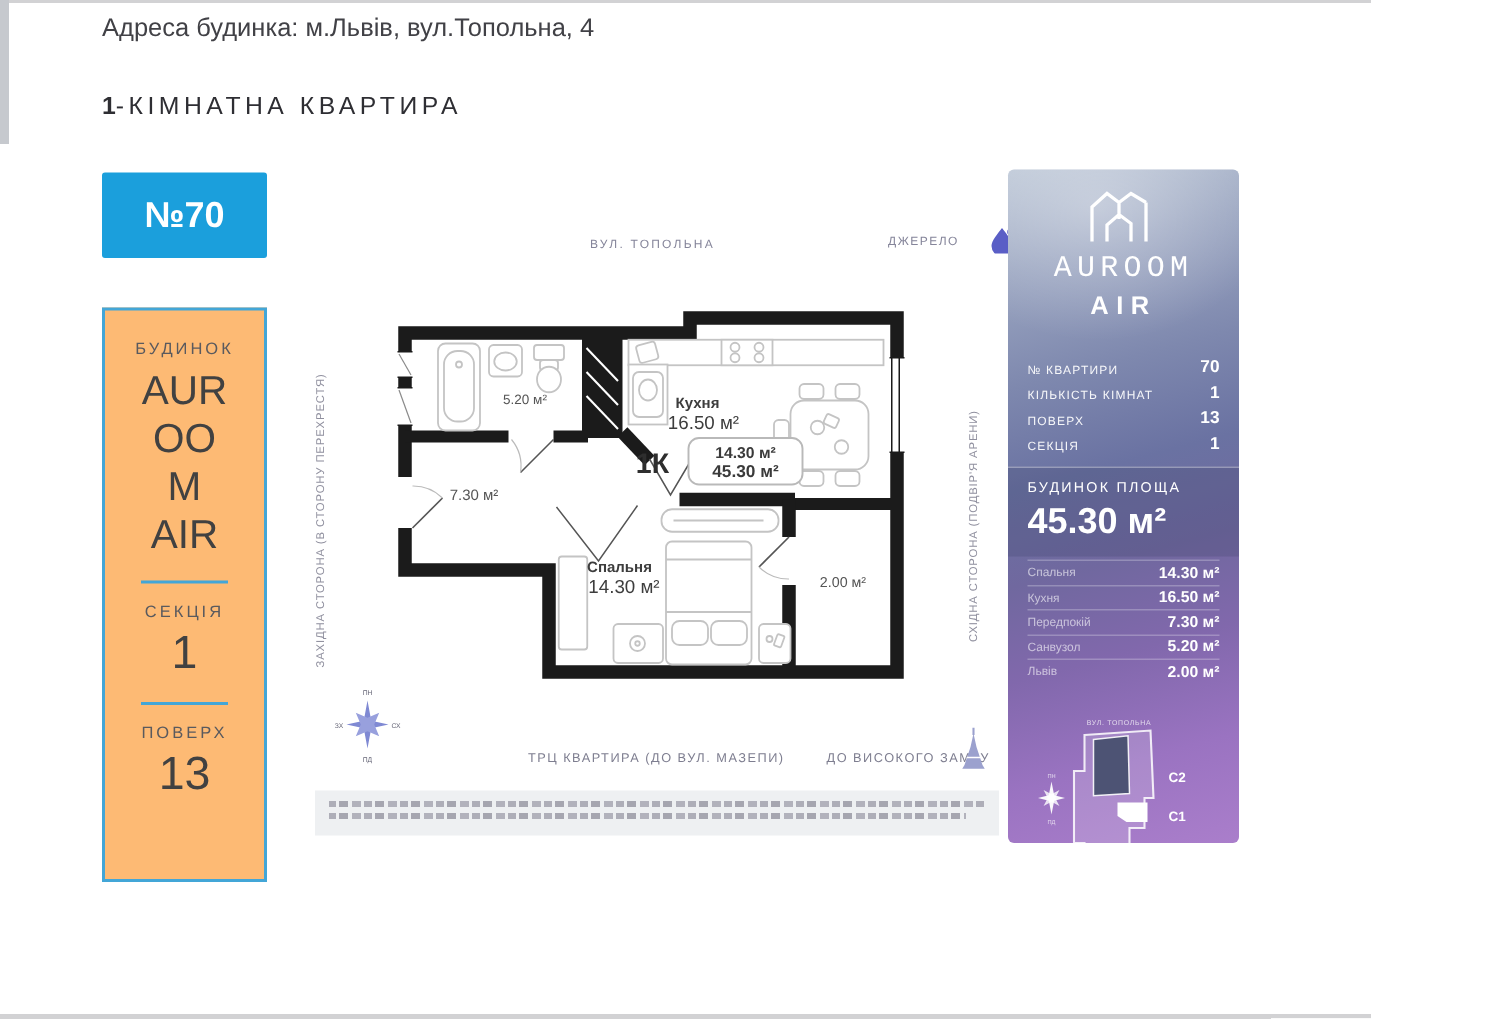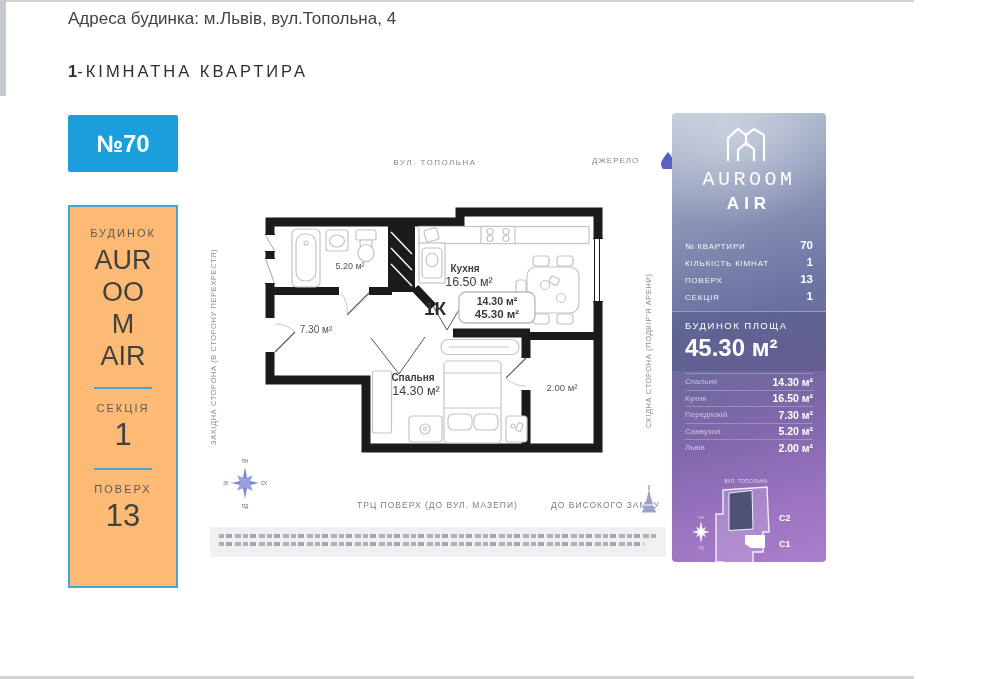--- a/index.html
+++ b/index.html
@@ -234,21 +234,21 @@
 
   <svg class="abs compass" width="50" height="58" viewBox="0 0 50 58">
     <polygon points="24,12 26.5,25.5 38,28 26.5,30.5 24,44 21.5,30.5 10,28 21.5,25.5" fill="#7f89d3"></polygon>
     <polygon points="31.8,20.2 28.5,28 31.8,35.8 24,32.5 16.2,35.8 19.5,28 16.2,20.2 24,23.5" fill="#98a0dd"></polygon>
     <text x="24" y="8" font-size="4.5" fill="#666677" text-anchor="middle">ПН</text>
     <text x="24" y="53" font-size="4.5" fill="#666677" text-anchor="middle">ПД</text>
     <text x="5" y="30" font-size="4.5" fill="#666677" text-anchor="middle">ЗХ</text>
     <text x="43" y="30" font-size="4.5" fill="#666677" text-anchor="middle">СХ</text>
   </svg>
 
-  <div class="abs bottom-label trc">ТРЦ ПОВЕРХ (ДО ВУЛ. МАЗЕПИ)</div>
+  <div class="abs bottom-label trc">ТРЦ КВАРТИРА (ДО ВУЛ. МАЗЕПИ)</div>
   <div class="abs bottom-label castle">ДО ВИСОКОГО ЗАМКУ</div>
   <svg class="abs tower" width="16" height="28" viewBox="0 0 16 28">
     <line x1="8" y1="0" x2="8" y2="5" stroke="#9ba1ce" stroke-width="1.4"></line>
     <polygon points="8,4 10,13 14,25 15.5,27.5 0.5,27.5 2,25 6,13" fill="#9ba1ce"></polygon>
     <line x1="3.5" y1="20" x2="12.5" y2="20" stroke="#ffffff" stroke-width="1"></line>
   </svg>
 
   <div class="abs disclaimer">
     <div class="tl l1"></div>
     <div class="tl l2"></div>

